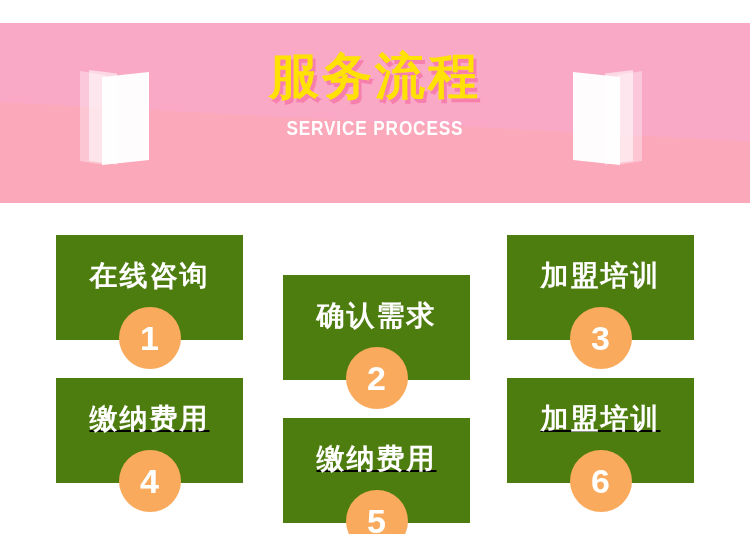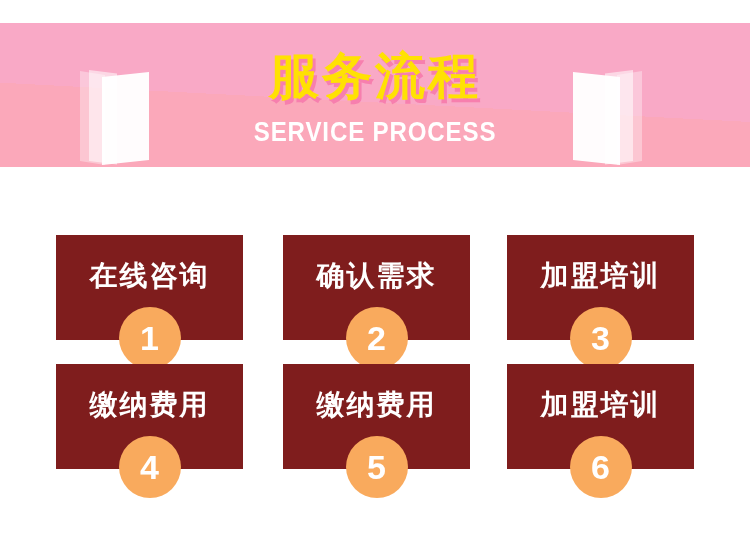--- a/index.html
+++ b/index.html
@@ -2,48 +2,48 @@
 <html><head>
 <meta charset="utf-8">
 <style>
   html,body{margin:0;padding:0;background:#ffffff;}
   .page{
     position:relative;width:750px;height:534px;background:#ffffff;overflow:hidden;
     font-family:"Liberation Sans","DejaVu Sans",sans-serif;
   }
   
   .banner{
-    position:absolute;left:0;top:23px;width:750px;height:144px;
+    position:absolute;left:0;top:23px;width:750px;height:180px;
     background:linear-gradient(183deg,#f9a9c6 0%,#f9a9c6 54%,#fba8ba 54%,#fba8ba 100%);
   }
   .banner-title{
     position:absolute;left:0;top:28px;width:100%;
     text-align:center;font-size:50px;line-height:1;font-weight:bold;
     letter-spacing:3px;color:#ffe103;
     text-shadow:3px 4px 0 #f77fae;
   }
   .banner-subtitle{
     position:absolute;left:0;top:95px;width:100%;text-align:center;
-    font-size:28px;line-height:1;font-weight:bold;color:#ffffff;letter-spacing:1px;
+    font-size:20px;line-height:1;font-weight:bold;color:#ffffff;letter-spacing:1px;
   }
   .banner-subtitle .squeeze{display:inline-block;transform:scaleX(0.86);transform-origin:center;}
   
   .book{position:absolute;top:44px;width:70px;height:100px;}
   .book-left{left:80px;}
   .book-right{left:572px;transform:scaleX(-1);}
   .book .pg,.book .cover{position:absolute;transform-origin:0 0;}
   .book .pg1{left:0;top:4px;width:25px;height:90px;background:rgba(255,255,255,0.35);transform:skewY(9deg);}
   .book .pg2{left:9px;top:3px;width:28px;height:91px;background:rgba(255,255,255,0.55);transform:skewY(7deg);}
   .book .cover{left:22px;top:10px;width:47px;height:88px;background:rgba(255,255,255,0.97);transform:skewY(-6deg);}
   
   .step{
-    position:absolute;width:187px;height:105px;background:#7f1d1d;
+    position:absolute;width:187px;height:105px;background:#4d7c0f;
   }
-  .row1{top:235px;} .row2{top:364px;}
-  .col1{left:56px;} .col2{left:283px;} .col3{left:507px;}
+  .row1{top:235px;} .row2{top:378px;text-decoration:underline;}
+  .col1{left:56px;} .col2{left:283px;margin-top:40px;} .col3{left:507px;}
   .step-label{
     display:block;text-align:center;padding-top:27px;
     font-size:28px;line-height:1;font-weight:bold;color:#ffffff;letter-spacing:2px;
   }
   .step-num{
     position:absolute;left:50%;bottom:-29px;margin-left:-31px;
     width:62px;height:62px;border-radius:50%;background:#f9aa5d;
     color:#ffffff;font-size:34px;font-weight:bold;
     text-align:center;line-height:62px;
   }

